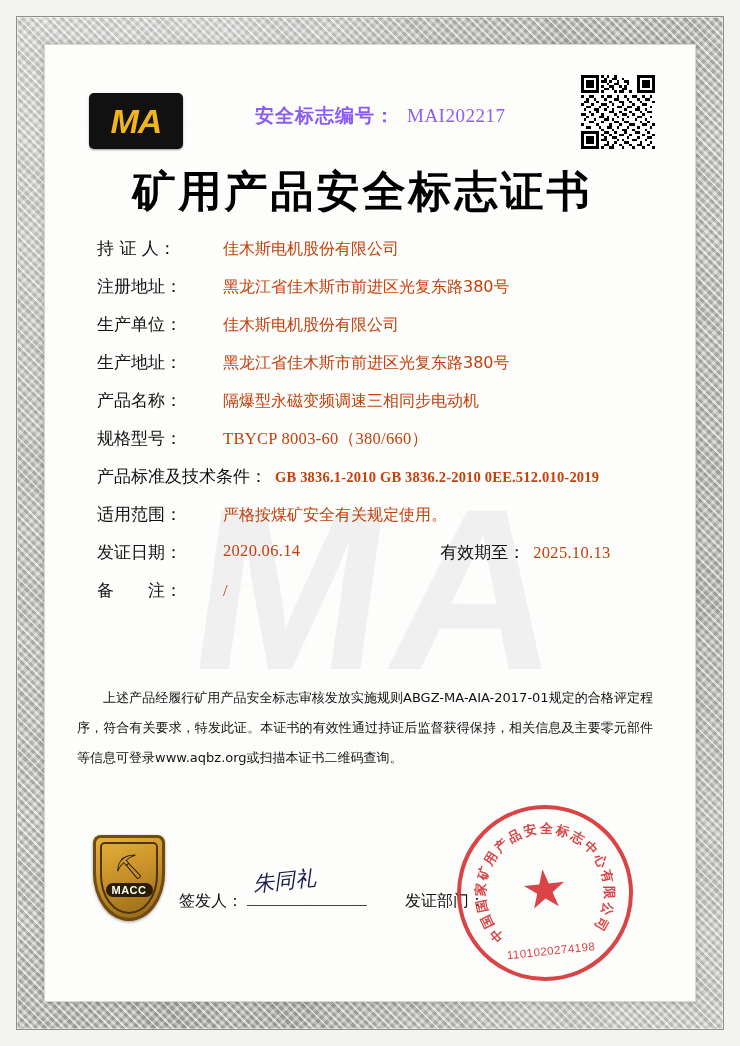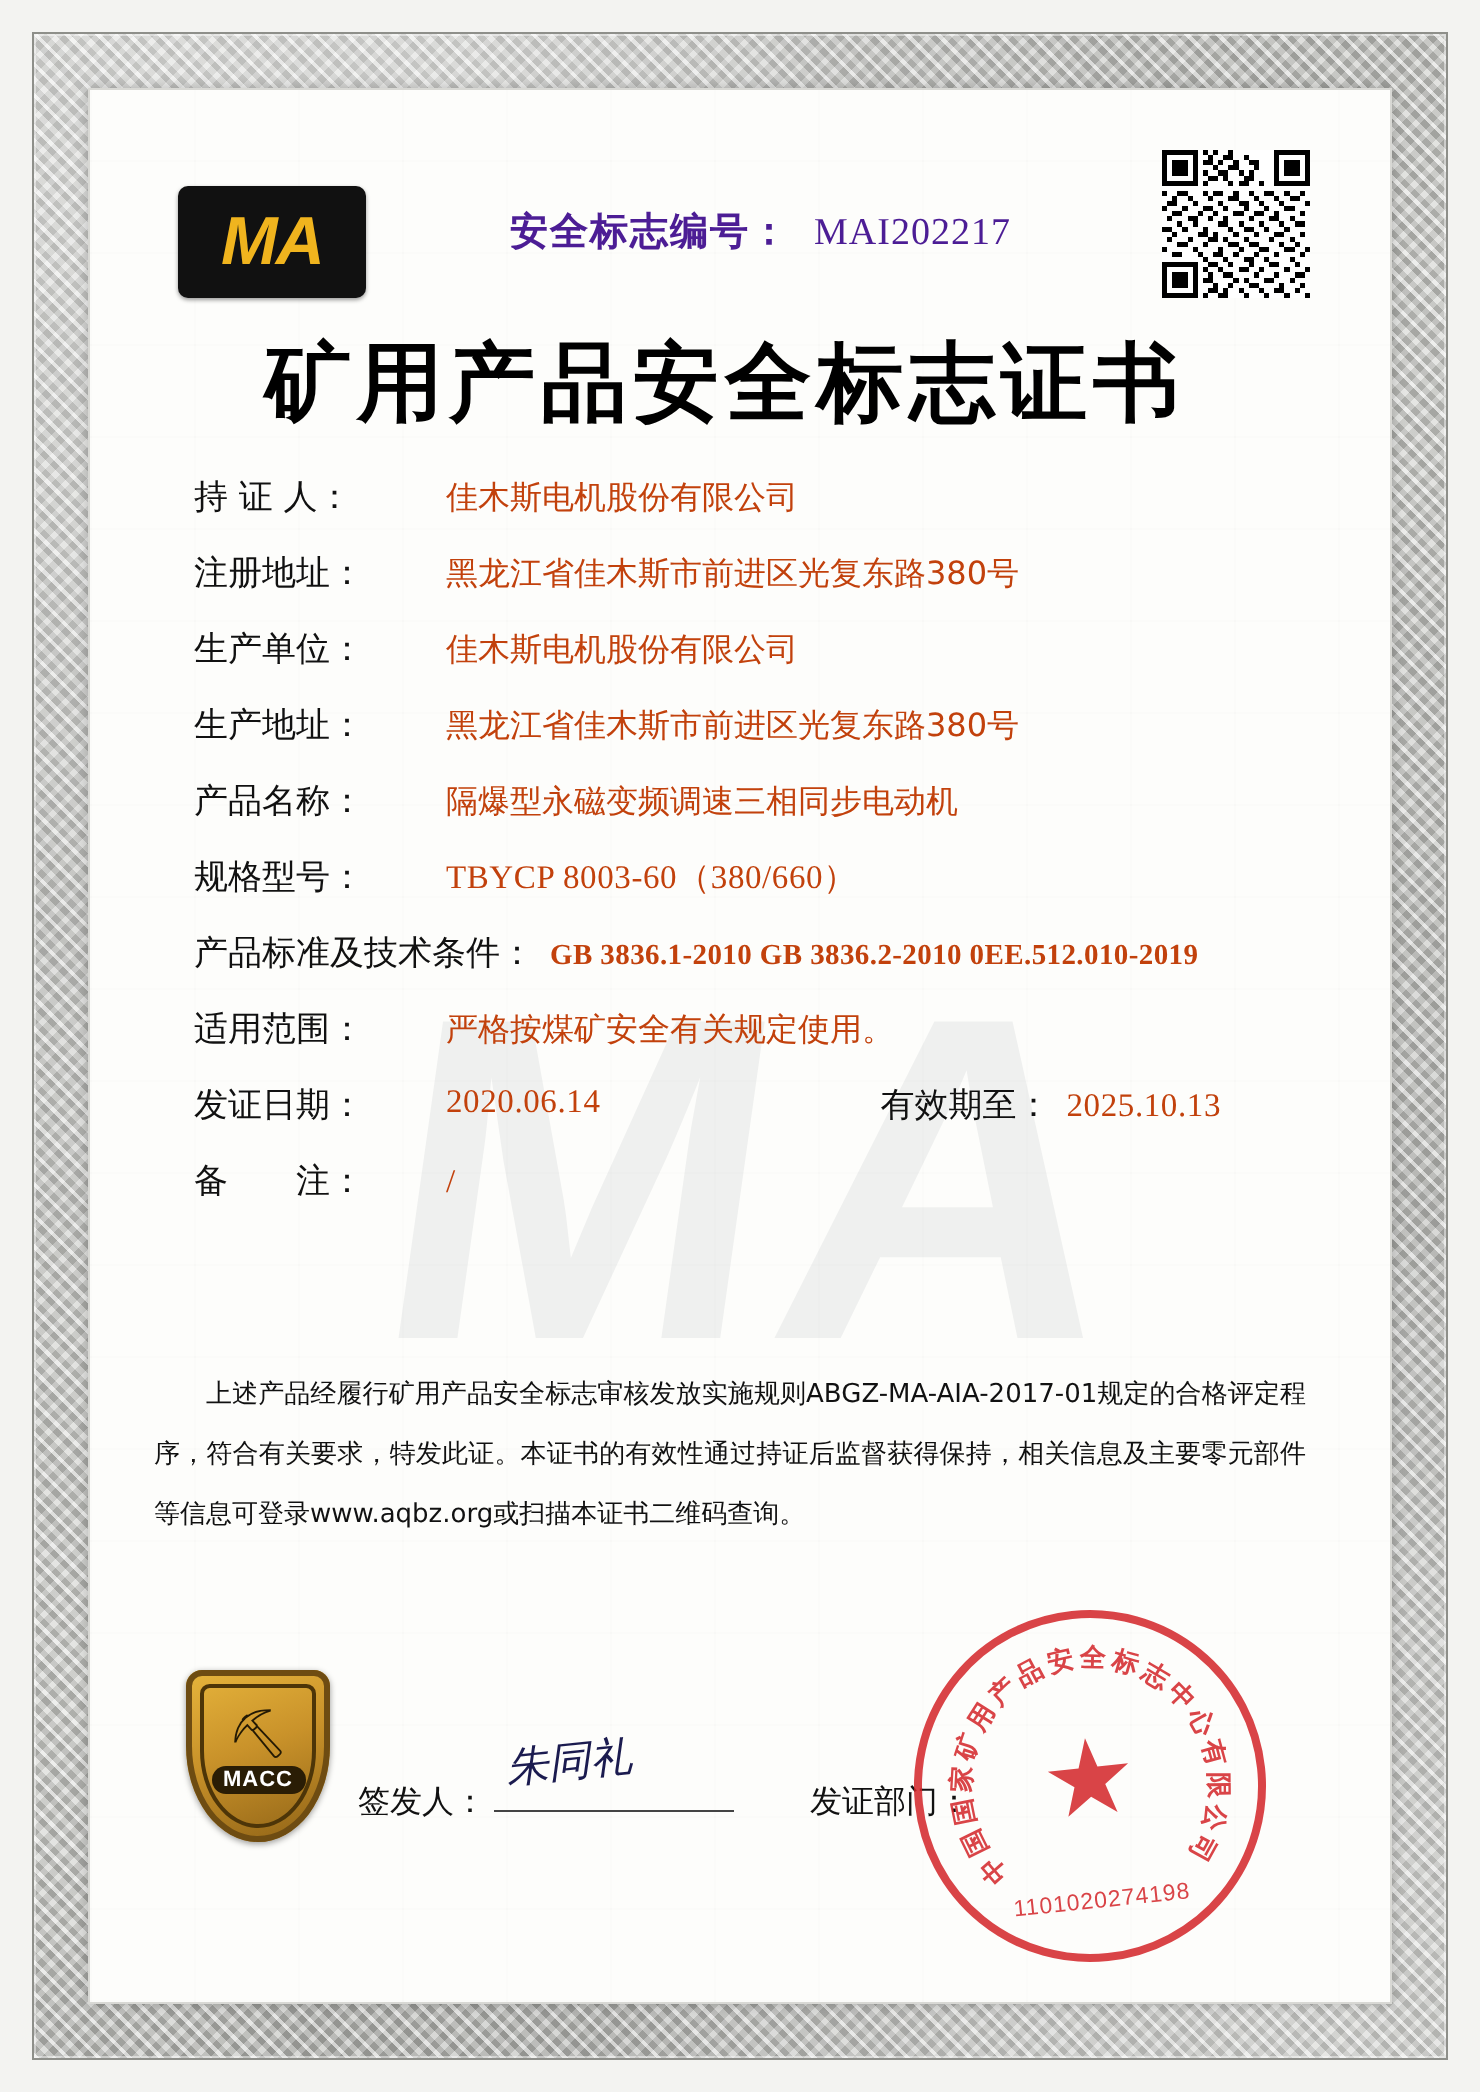--- a/index.html
+++ b/index.html
@@ -116,21 +116,21 @@
     height: 74px;
     background: #fff;
   }
 
   
   .serial-line {
     position: absolute;
     left: 210px;
     top: 58px;
     font-size: 19px;
-    color: #4c1d95;
+    color: #8b5cf6;
     letter-spacing: 1px;
     white-space: nowrap;
   }
   .serial-line .label { font-family: "DejaVu Sans", sans-serif; font-weight: 600; }
   .serial-line .value { font-family: "Liberation Serif", serif; margin-left: 12px; letter-spacing: 0.5px; }
 
   
   .cert-title {
     position: absolute;
     left: 0; right: 15px;

